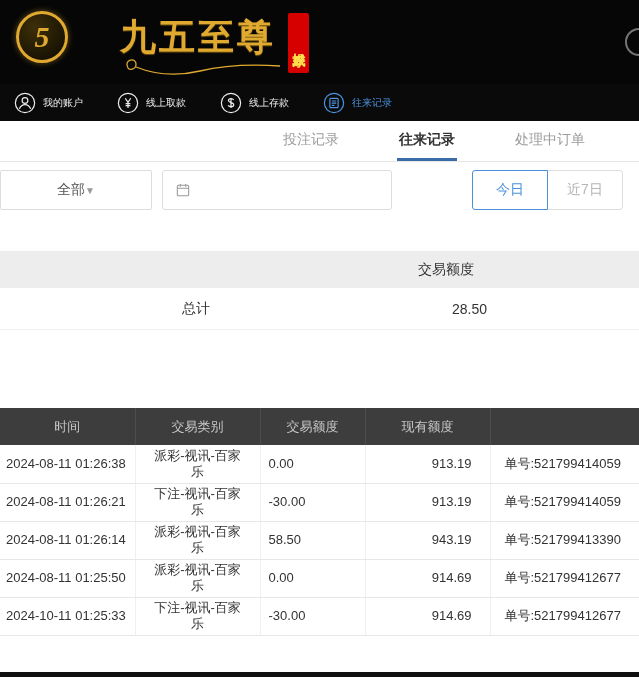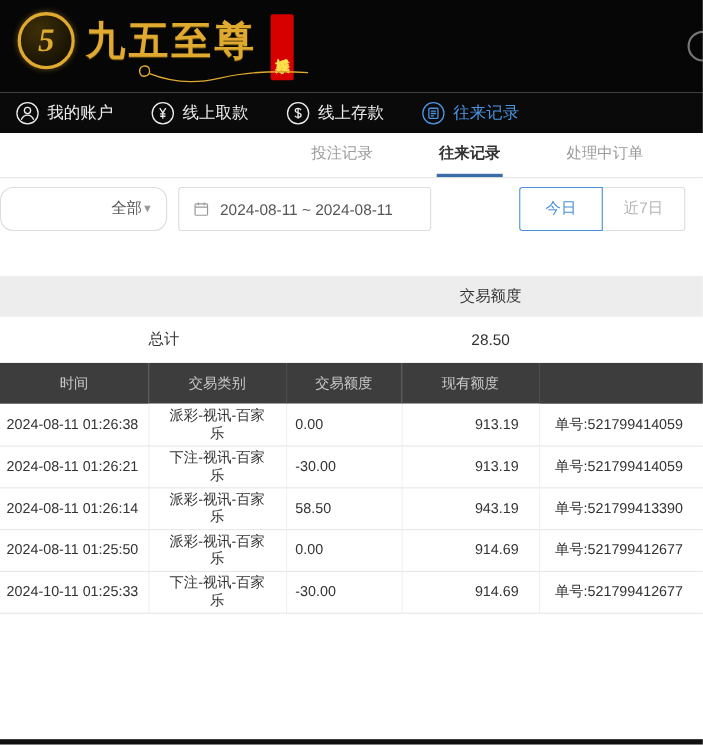--- a/index.html
+++ b/index.html
@@ -31,20 +31,21 @@
     font: italic bold 30px "Liberation Serif", "DejaVu Serif", serif;
     box-shadow: 0 0 6px rgba(224,169,47,.45);
     flex: 0 0 auto;
   }
   .logo-text {
     font: bold 36px "Liberation Serif", "DejaVu Serif", serif;
     color: var(--gold, #e0a92f);
     letter-spacing: 3px;
     line-height: 52px;
     text-shadow: 0 1px 1px #6e5210;
+    margin-left: 42px;
   }
   .logo-badge {
     width: 21px; height: 60px; margin-left: 2px; margin-top: 2px;
     background: var(--badge-red, #d60000);
     color: var(--badge-text, #ffe14d);
     writing-mode: vertical-rl; text-orientation: upright;
     font-size: 13px; font-weight: bold;
     display: flex; align-items: center; justify-content: center;
     border-radius: 2px;
   }
@@ -56,21 +57,21 @@
   }
 
   
   .mainnav {
     height: 37px; background: #0a0a0a;
     display: flex; align-items: center;
     padding: 0 14px; gap: 34px;
   }
   .nav-item {
     display: flex; align-items: center; gap: 7px;
-    color: #ededed; font-size: 15px; cursor: pointer; position: relative;
+    color: #ededed; font-size: 10px; cursor: pointer; position: relative;
     white-space: nowrap;
   }
   .nav-item.active { color: var(--nav-active, #4a94e0); }
   .nav-icon { width: 22px; height: 22px; stroke: currentColor; fill: none; stroke-width: 1.3; flex: 0 0 auto; }
   .nav-dot {
     position: absolute; top: 0px; right: -9px;
     width: 6px; height: 6px; border-radius: 50%; background: #e23b3b;
   }
 
   
@@ -83,22 +84,22 @@
   .subtab {
     display: flex; align-items: center;
     font-size: 14px; color: #9b9b9b; cursor: pointer;
     border-bottom: 3px solid transparent; padding: 0 2px; margin-left: 18px;
   }
   .subtab.active { color: #333; font-weight: bold; border-bottom-color: var(--tab-underline, #3a6ca8); }
 
   
   .filters { display: flex; align-items: center; margin-top: 8px; height: 40px; }
   .select {
-    width: 152px; height: 40px; border: 1px solid #ddd; border-radius: 12px;
-    display: flex; align-items: center; justify-content: flex-end;
+    width: 152px; height: 40px; border: 1px solid #ddd; border-radius: 2px;
+    display: flex; align-items: center; justify-content: center;
     padding: 0 12px; color: #555; font-size: 14px; background: #fff; cursor: pointer;
   }
   .chev { color: #999; font-size: 10px; }
   .datebox {
     margin-left: 10px; width: 230px; height: 40px;
     border: 1px solid #ddd; border-radius: 3px;
     display: flex; align-items: center; gap: 9px;
     padding: 0 12px; color: #555; font-size: 14px; cursor: pointer; background: #fff;
   }
   .cal-icon { width: 16px; height: 16px; stroke: #999; fill: none; stroke-width: 1.6; flex: 0 0 auto; }
@@ -113,26 +114,26 @@
   .btngroup button:last-child { border-radius: 0 3px 3px 0; }
   .btngroup button.active {
     border-color: var(--button-active, #4a90d9);
     color: var(--button-active, #4a90d9);
     position: relative; z-index: 1;
   }
 
   
   .summary { margin-top: 41px; }
   .summary-header { height: 37px; background: #ededed; display: flex; }
-  .summary-row { height: 42px; display: flex; background: #fff; border-bottom: 1px solid #f0f0f0; }
+  .summary-row { height: 42px; display: flex; background: #fff; border-bottom: 1px solid #f0f0f0; padding-left: 47px; }
   .summary .c1 { width: 298px; display: flex; align-items: center; justify-content: center; font-size: 14px; color: #333; }
   .summary .c2 { flex: 1; display: flex; align-items: center; justify-content: center; font-size: 14px; color: #333; padding-right: 45px; }
 
   
-  .records { width: 100%; border-collapse: collapse; table-layout: fixed; }
+  .records { width: 100%; border-collapse: collapse; margin-top: 78px; table-layout: fixed; }
   .records col.c-time { width: 135px; }
   .records col.c-type { width: 125px; }
   .records col.c-amount { width: 105px; }
   .records col.c-balance { width: 125px; }
   .records thead th {
     background: var(--table-header-bg, #3d3d3d);
     color: #c9c9c9; font-size: 13px; font-weight: normal;
     height: 37px; border-right: 1px solid #4d4d4d;
   }
   .records thead th:last-child { border-right: none; }
@@ -212,21 +213,20 @@
   <div class="filters">
     <div class="select">
       <span>全部</span>
       <span class="chev">▼</span>
     </div>
     <div class="datebox">
       <svg class="cal-icon" viewBox="0 0 24 24">
         <rect x="3.5" y="5" width="17" height="15.5" rx="1.5"></rect>
         <path d="M3.5 9.5h17M8 3v4M16 3v4"></path>
       </svg>
-      <span>2024-08-11 ~ 2024-08-11</span>
     </div>
     <div class="btngroup">
       <button class="active">今日</button>
       <button>近7日</button>
     </div>
   </div>
 
   <div class="summary">
     <div class="summary-header">
       <div class="c1"></div>

